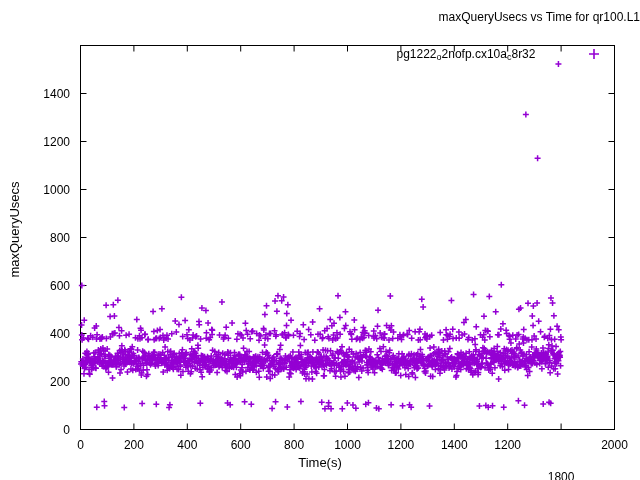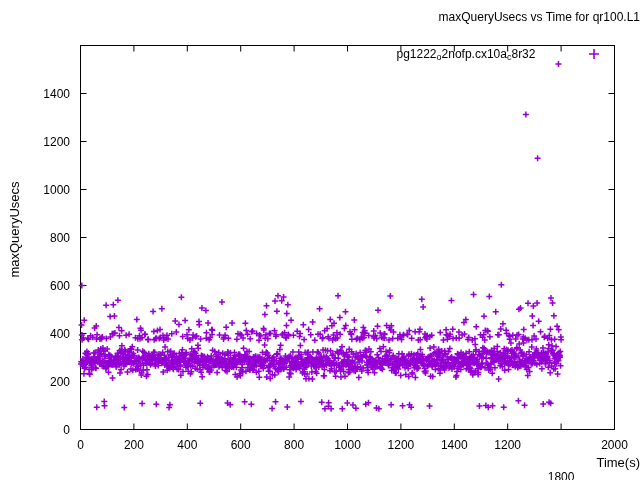--- a/index.html
+++ b/index.html
@@ -41,21 +41,21 @@
     font-size: 13px;
     transform: rotate(-90deg);
     transform-origin: center center;
     white-space: nowrap;
   }
   .x-axis-title {
     position: absolute;
     left: 0;
     top: 455px;
     width: 640px;
-    text-align: right;
+    text-align: center;
     font-size: 13px;
     white-space: nowrap;
   }
   .legend {
     position: absolute;
     top: 47px;
     left: 350px;
     width: 232px;
     text-align: center;
     font-size: 12px;

